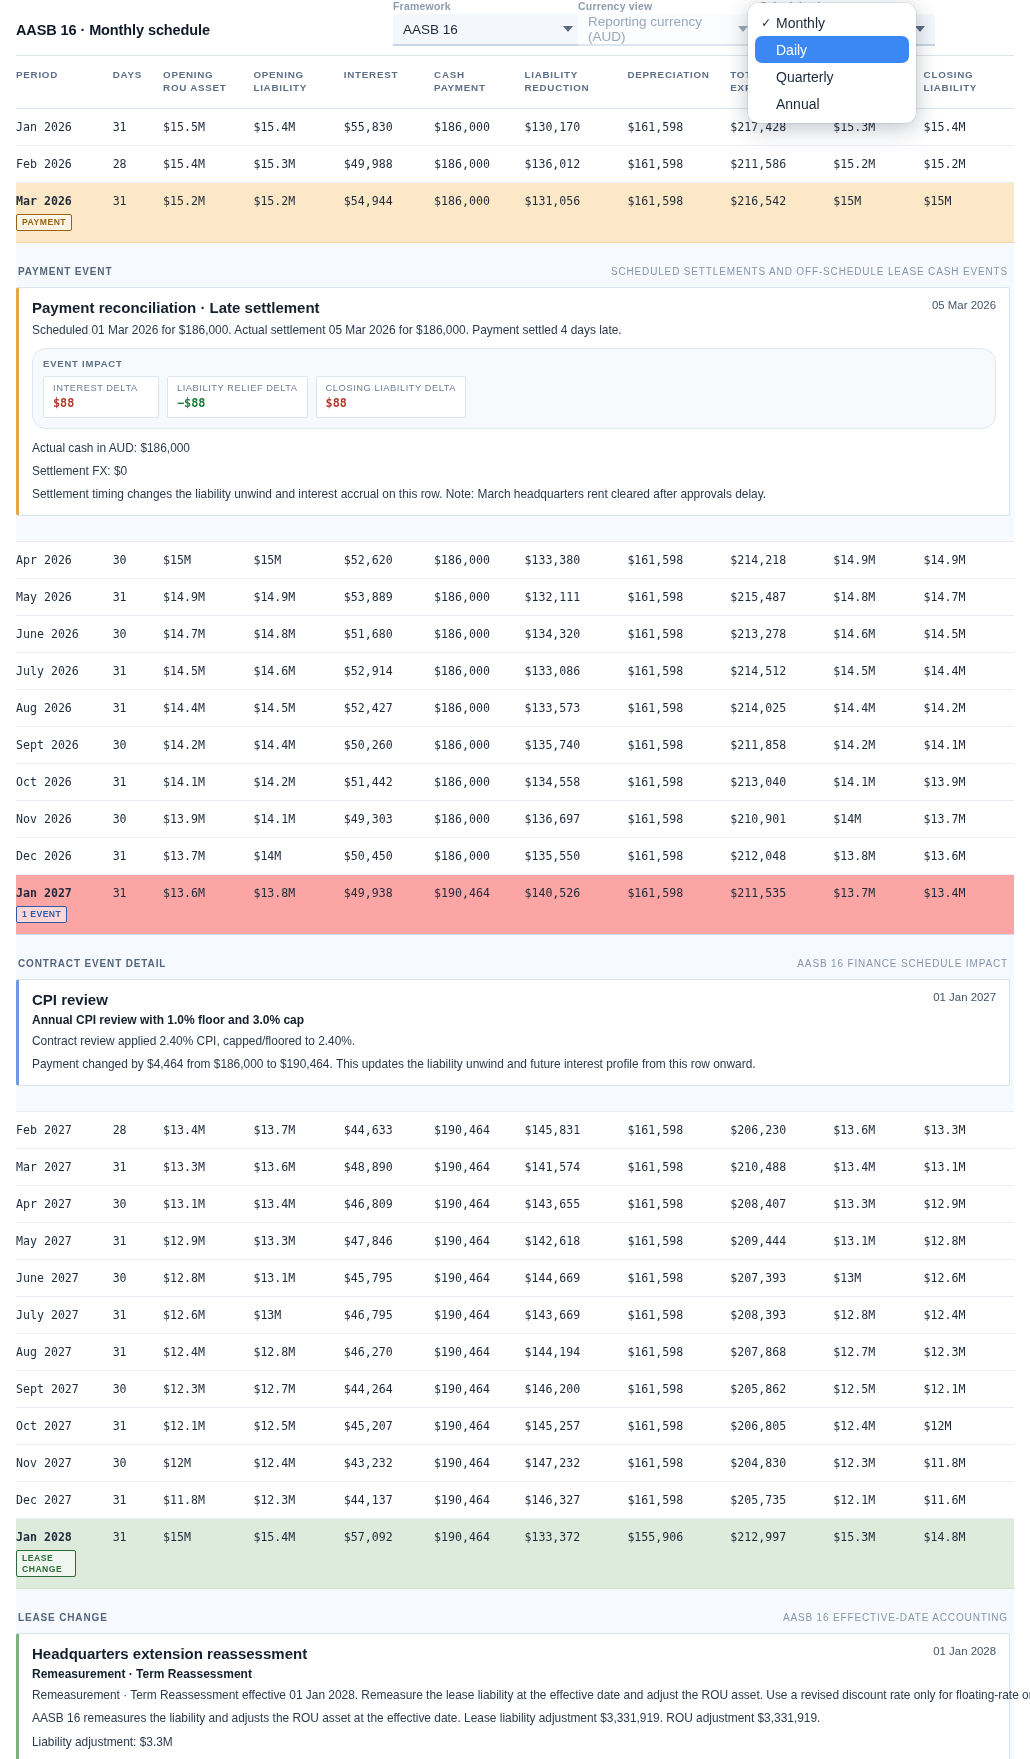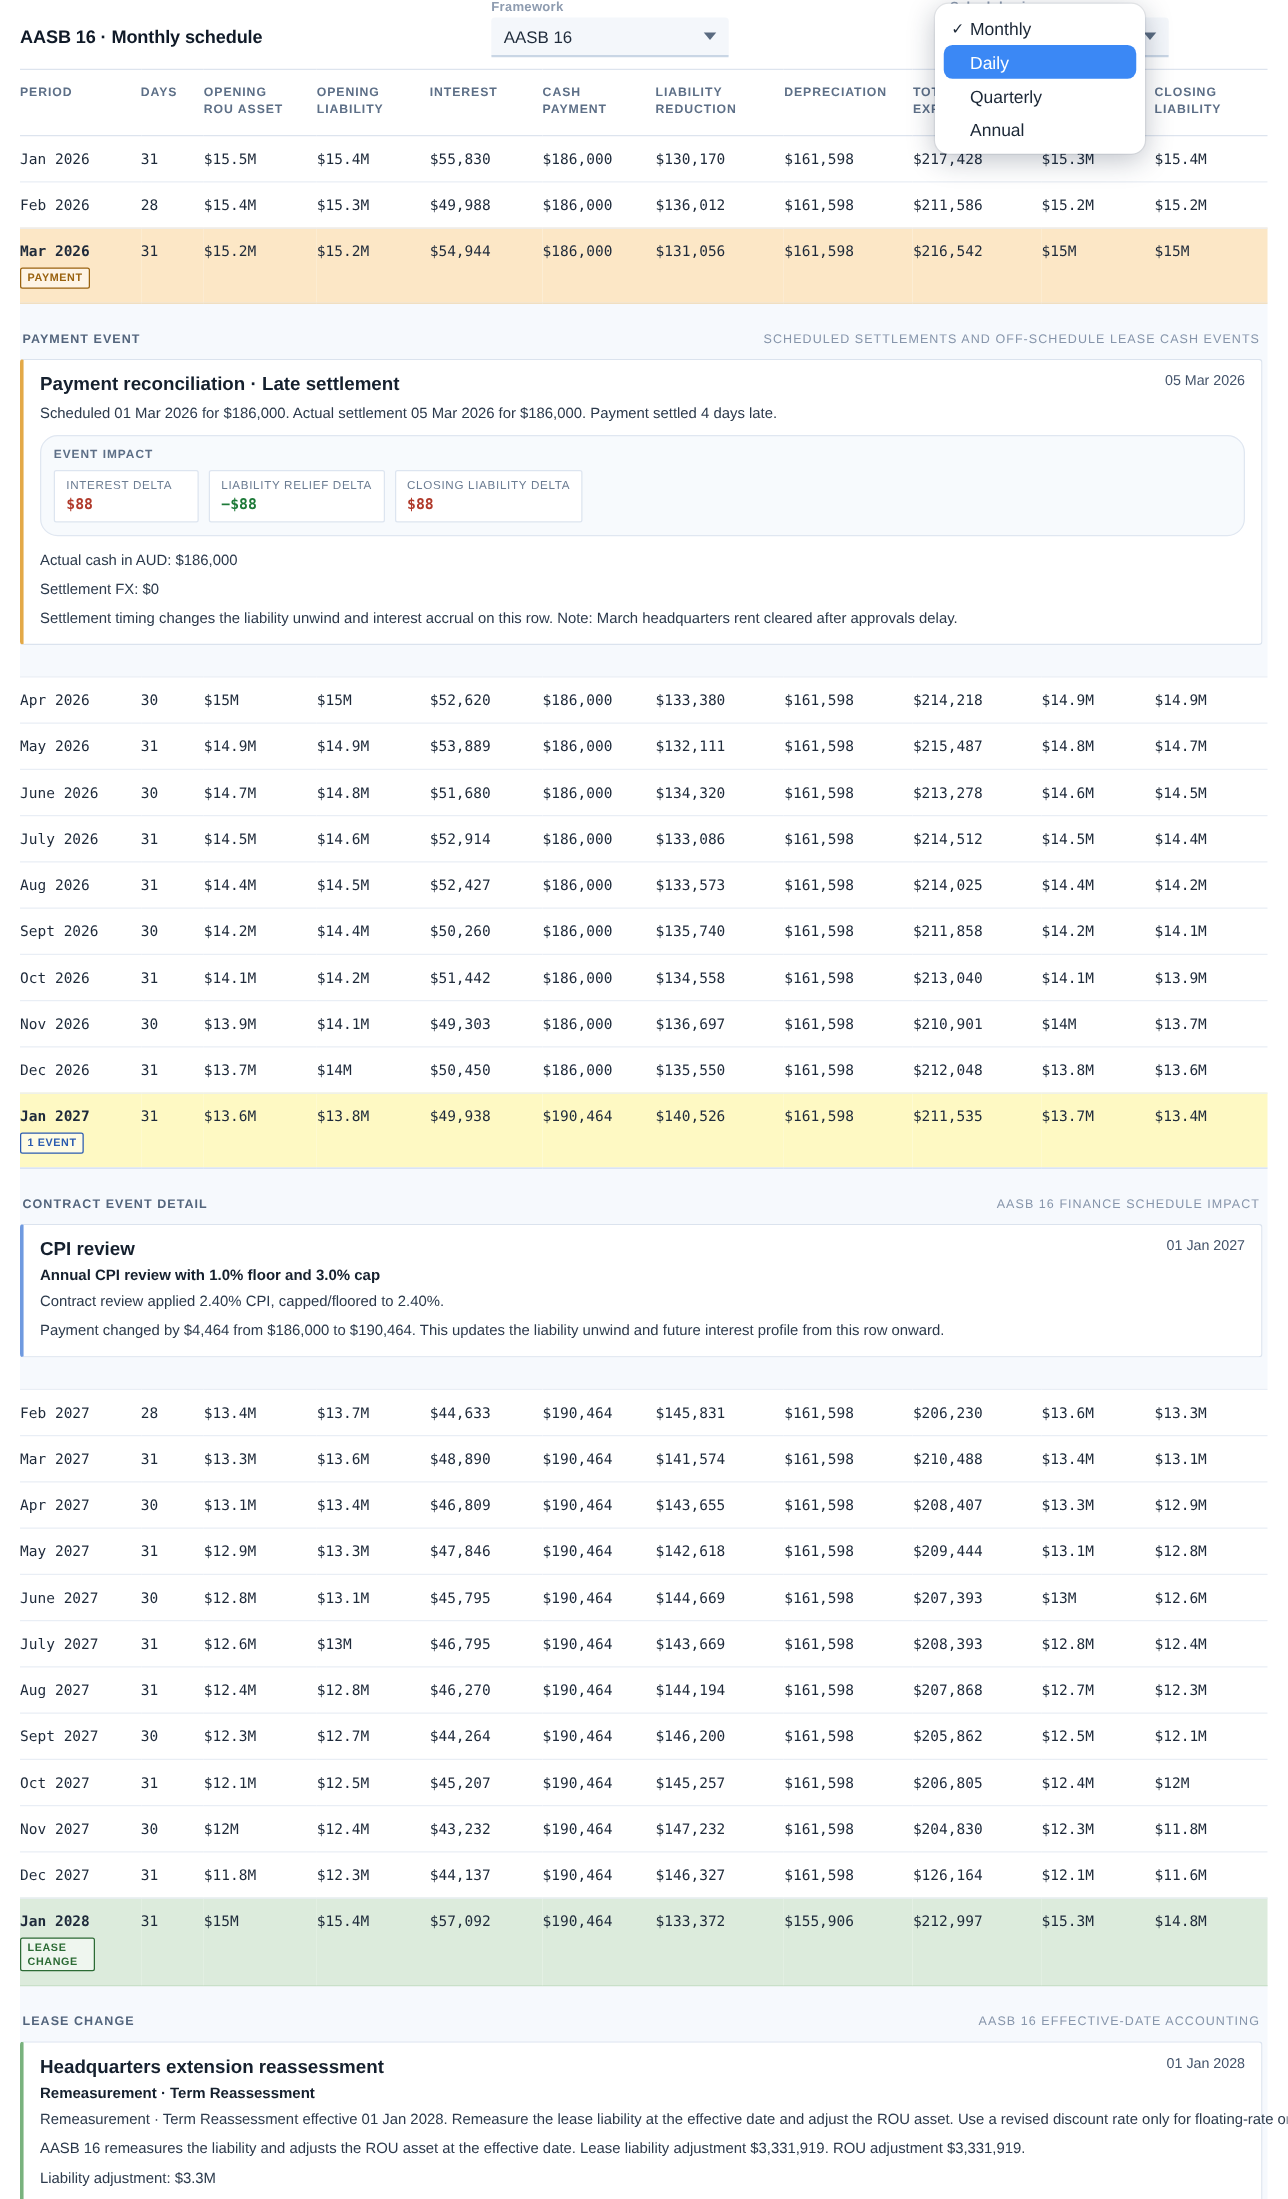--- a/index.html
+++ b/index.html
@@ -134,21 +134,21 @@
   }
   tr.evt td.period { font-weight: bold; }
 
   
   col.c-period { width: 92px; }
   col.c-days   { width: 48px; }
   col.c-num    { width: 86px; }
   col.c-wide   { width: 98px; }
 
   tr.row-payment td { background: #fce7c6; border-bottom-color: #f0d6ad; }
-  tr.row-contract td { background: #fef9c3; border-bottom-color: #cfdcf2; }
+  tr.row-contract td { background: #fca5a5; border-bottom-color: #cfdcf2; }
   tr.row-lease td { background: #dcebdc; border-bottom-color: #c9e0c9; }
 
   .chip {
     display: inline-block;
     margin-top: 6px;
     padding: 2px 5px;
     font-family: "Liberation Sans", sans-serif;
     font-size: 8.6px;
     font-weight: bold;
     letter-spacing: 0.5px;
@@ -267,20 +267,27 @@
   <div class="brand-title">AASB 16 · Monthly schedule</div>
 
   <div class="ctl" id="ctl-framework">
     <div class="ctl-label">Framework</div>
     <div class="ctl-field">
       <span>AASB 16</span>
       <span class="caret"></span>
     </div>
   </div>
 
+  <div class="ctl" id="ctl-currency">
+    <div class="ctl-label">Currency view</div>
+    <div class="ctl-field muted">
+      <span>Reporting currency (AUD)</span>
+      <span class="caret light"></span>
+    </div>
+  </div>
 
   <div class="ctl" id="ctl-schedule">
     <div class="ctl-label">Schedule view</div>
     <div class="ctl-field">
       <span>Monthly</span>
       <span class="caret"></span>
     </div>
   </div>
 </div>
 
@@ -668,21 +675,21 @@
         </tr>
         <tr>
           <td class="period">Dec 2027</td>
           <td>31</td>
           <td>$11.8M</td>
           <td>$12.3M</td>
           <td>$44,137</td>
           <td>$190,464</td>
           <td>$146,327</td>
           <td>$161,598</td>
-          <td>$126,164</td>
+          <td>$205,735</td>
           <td>$12.1M</td>
           <td>$11.6M</td>
         </tr>
         <tr class="row-lease evt">
           <td class="period">Jan 2028<div><span class="chip lease">LEASE CHANGE</span></div></td>
           <td>31</td>
           <td>$15M</td>
           <td>$15.4M</td>
           <td>$57,092</td>
           <td>$190,464</td>

